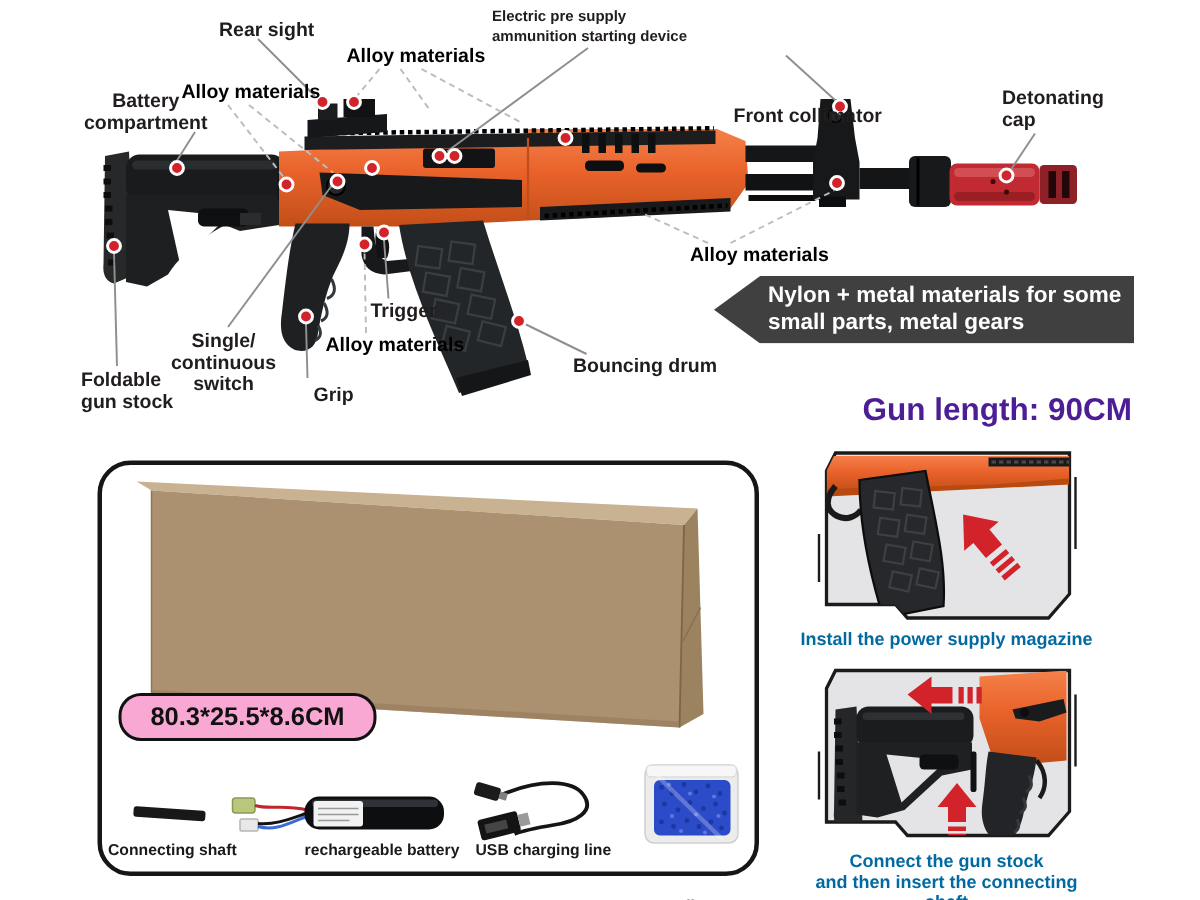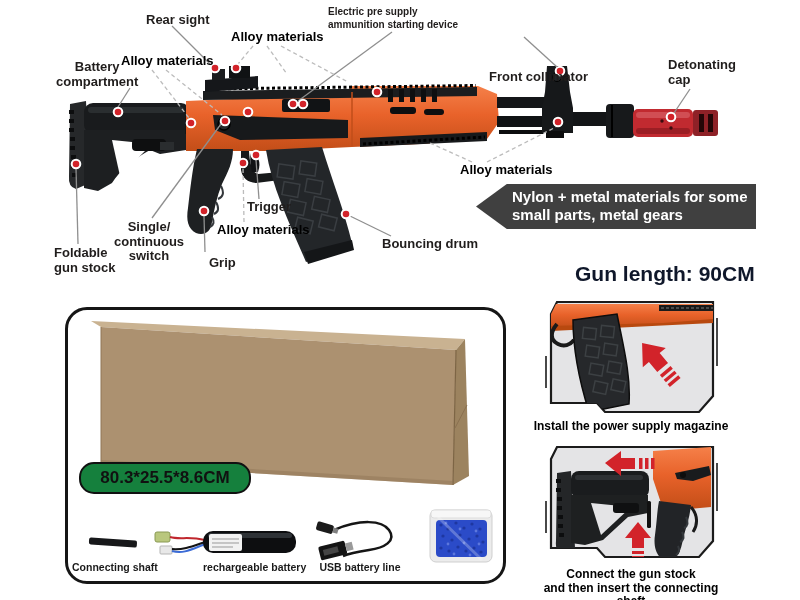--- a/index.html
+++ b/index.html
@@ -7,30 +7,30 @@
        font-family:"Liberation Sans",sans-serif;}
   .lbl{position:absolute;font-weight:bold;font-size:13px;line-height:14.5px;color:#201d1c;
        white-space:pre-line;}
   .lbl.small{font-size:10px;line-height:12.5px;}
   .lbl.red{color:#000000;}
   #banner{position:absolute;left:476px;top:184px;width:280px;height:45px;background:#404040;
           clip-path:polygon(0% 50%,11% 0%,100% 0%,100% 100%,11% 100%);
           color:#ffffff;font-weight:bold;font-size:15px;line-height:18px;
           padding:4px 0 0 36px;box-sizing:border-box;white-space:pre-line;}
   #gun-length{position:absolute;left:575px;top:262px;width:200px;font-weight:bold;
-          font-size:21px;color:#0f172a;}
+          font-size:21px;color:#4c1d95;}
   #package-panel{position:absolute;left:65px;top:307px;width:441px;height:277px;
           border:3px solid #161616;border-radius:22px;box-sizing:border-box;}
   #dim-pill{position:absolute;left:11px;top:152px;width:168px;height:28px;border:2.5px solid #111;
-          border-radius:15px;background:#15803d;font-weight:bold;font-size:17px;color:#111;
+          border-radius:15px;background:#f9a8d4;font-weight:bold;font-size:17px;color:#111;
           text-align:center;line-height:27px;letter-spacing:0px;}
   .item-lbl{position:absolute;font-weight:bold;font-size:10.5px;color:#1a1a1a;text-align:center;
           white-space:nowrap;}
   .inst-box{position:absolute;width:176px;height:120px;}
-  .caption{position:absolute;font-weight:bold;font-size:12px;line-height:13.5px;color:#000000;
+  .caption{position:absolute;font-weight:bold;font-size:12px;line-height:13.5px;color:#0369a1;
           text-align:center;white-space:pre-line;}
   svg{position:absolute;left:0;top:0;}
 </style>
 </head>
 <body>
 
 <svg width="800" height="300" viewBox="0 0 800 300">
   <defs>
     <linearGradient id="og" x1="0" y1="0" x2="0" y2="1">
       <stop offset="0" stop-color="#F58049"></stop>
@@ -275,21 +275,21 @@
           <circle cx="411" cy="234" r="1.4"></circle>
         <circle cx="386" cy="244" r="1.4"></circle>
           <circle cx="402" cy="245" r="1.4"></circle>
       </g>
       <path d="M370,207 L414,250" stroke="#ffffff" stroke-width="3" opacity="0.25"></path>
     </g>
   </svg>
   <div id="dim-pill">80.3*25.5*8.6CM</div>
   <div class="item-lbl" style="left:4px;top:251px;width:82px;">Connecting shaft</div>
   <div class="item-lbl" style="left:135px;top:251px;width:95px;">rechargeable battery</div>
-  <div class="item-lbl" style="left:249px;top:251px;width:86px;">USB battery line</div>
+  <div class="item-lbl" style="left:249px;top:251px;width:86px;">USB charging line</div>
   <div class="item-lbl" style="left:360px;top:252px;width:66px;margin-top:36px;">Bullets</div>
 </div>
 
 <div class="inst-box" style="left:543px;top:300px;">
   <svg width="176" height="120" viewBox="0 0 176 120">
     <defs>
         <clipPath id="clip1">
           <path d="M14,2 L170,2 L170,96 L156,112 L62,112 L54,103 L8,103 L8,14 Z"></path>
         </clipPath>
       </defs>

